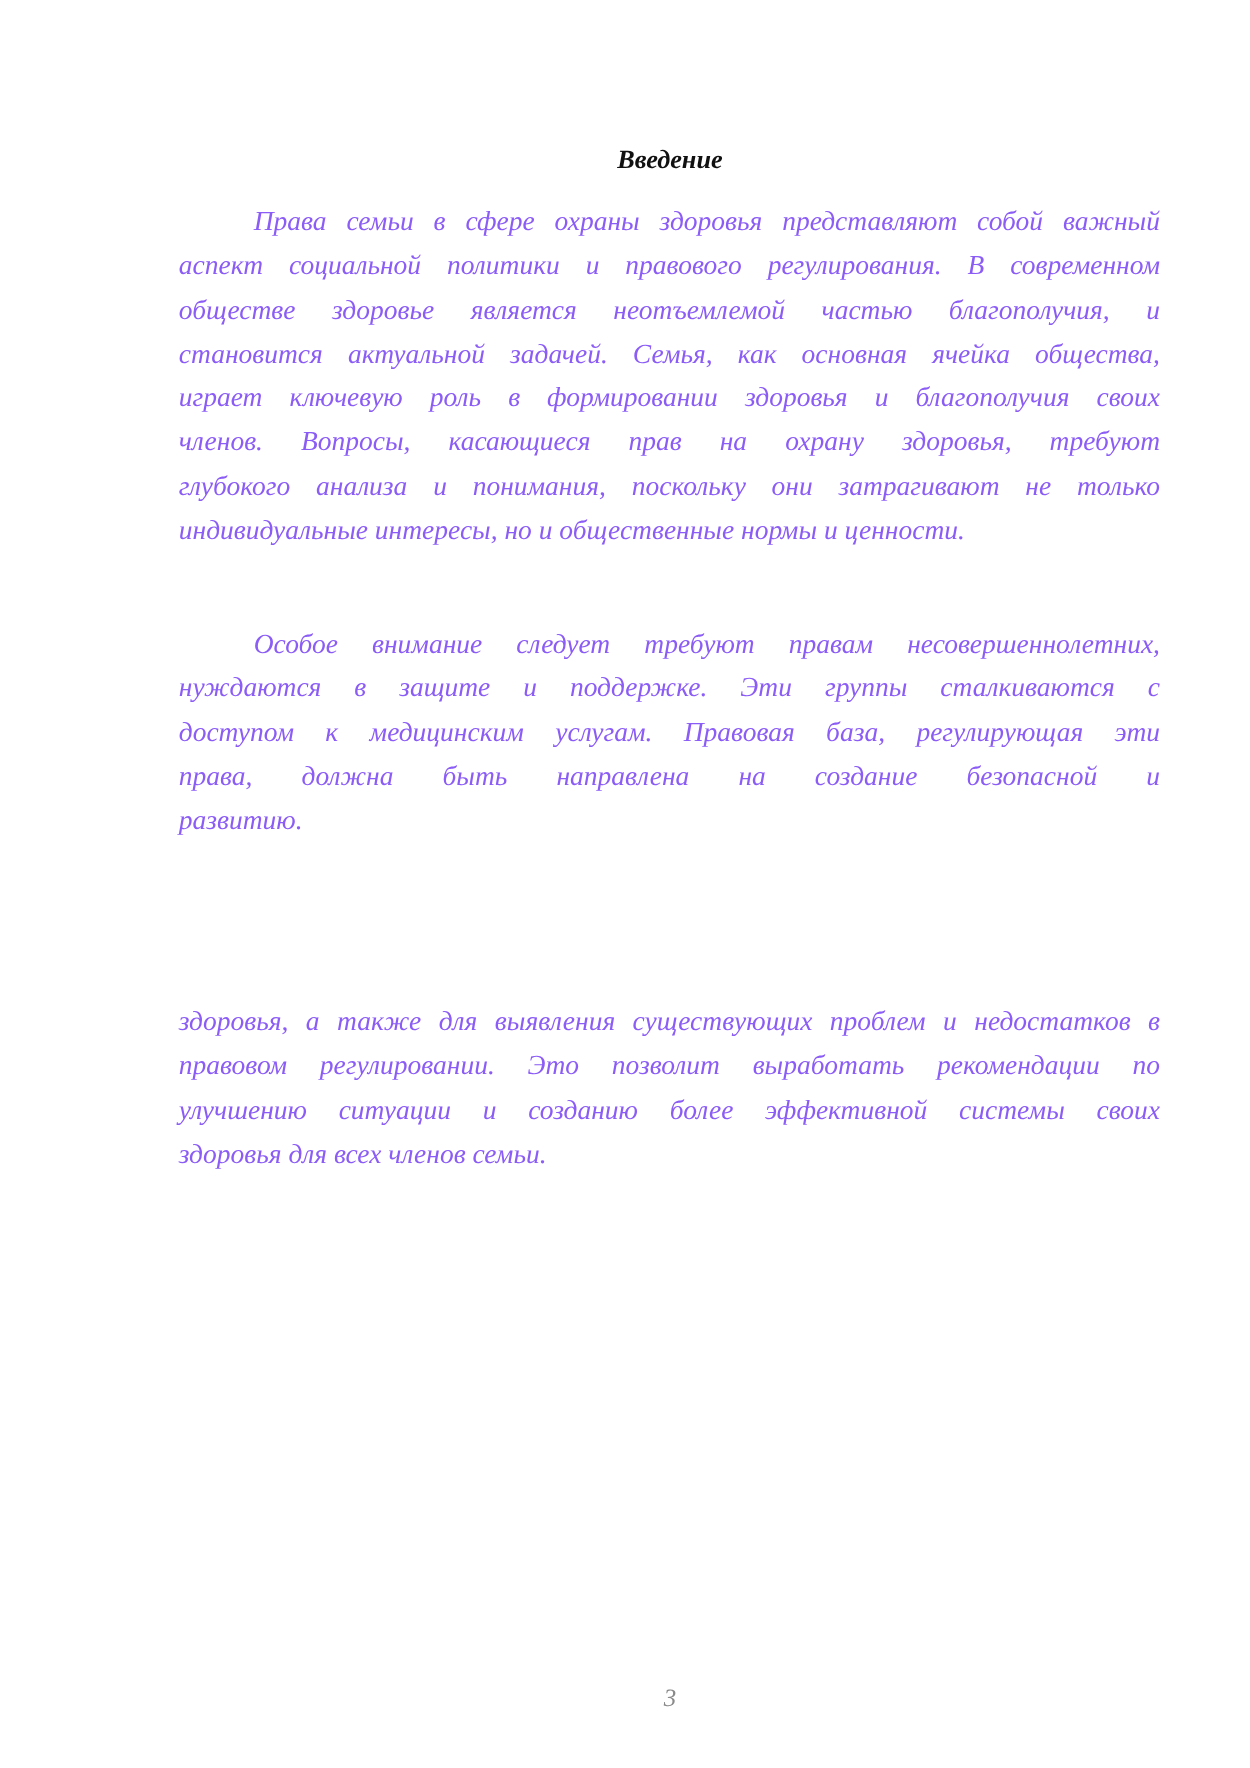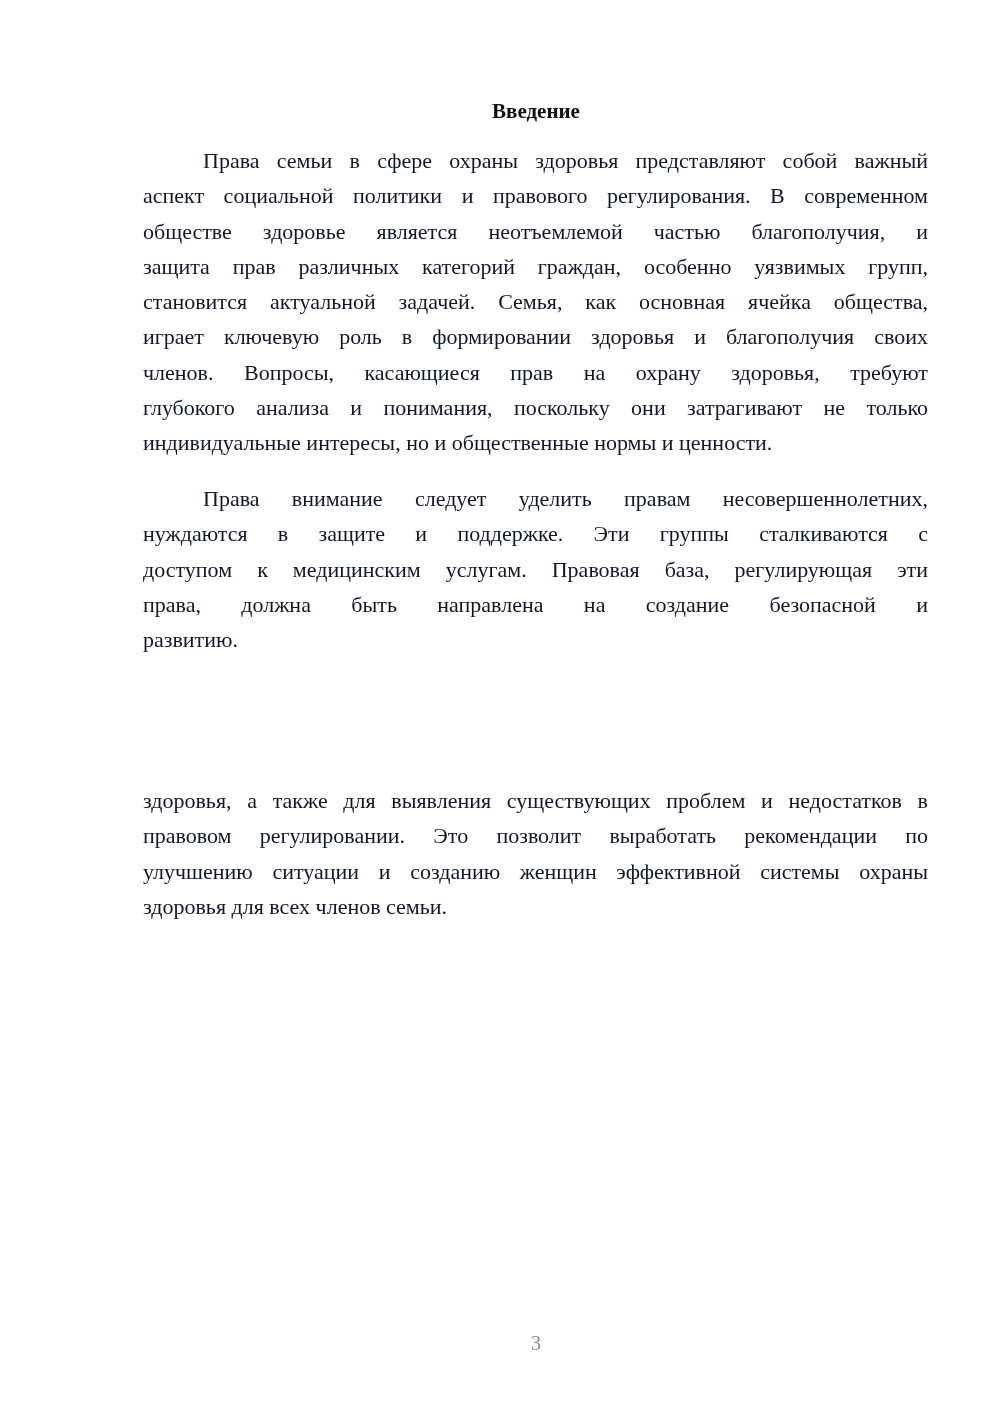--- a/index.html
+++ b/index.html
@@ -10,42 +10,43 @@
   body {
     width: 1000px;
     height: 1414px;
     position: relative;
     overflow: hidden;
     font-family: "Liberation Serif", "DejaVu Serif", serif;
     color: #1a1a1a;
   }
   .page {
     position: absolute;
-    left: 0; top: 0;
+    left: 0; top: 16px;
     width: 1000px;
     height: 1380px;
     background: #ffffff;
+    font-style: italic;
   }
   .title {
     position: absolute;
     top: 97px;
     left: 0;
     width: 1072px;
     text-align: center;
     font-weight: bold;
     font-size: 21px;
     line-height: 28px;
     color: #111;
   }
   .para {
     position: absolute;
     left: 143px;
     width: 785px;
     font-size: 22px;
-    color: #0f172a;
+    color: #8b5cf6;
   }
   .line {
     display: block;
     height: 35.3px;
     line-height: 35.3px;
     white-space: nowrap;
     text-align: justify;
     text-align-last: justify;
   }
   .line.indent {
@@ -72,38 +73,37 @@
 <body>
 
 <div class="page">
 
   <div class="title">Введение</div>
 
   <div class="para p1">
     <span class="line indent">Права семьи в сфере охраны здоровья представляют собой важный</span>
     <span class="line">аспект социальной политики и правового регулирования. В современном</span>
     <span class="line">обществе здоровье является неотъемлемой частью благополучия, и</span>
-    <span class="line">защита прав различных категорий граждан, особенно уязвимых групп,</span>
     <span class="line">становится актуальной задачей. Семья, как основная ячейка общества,</span>
     <span class="line">играет ключевую роль в формировании здоровья и благополучия своих</span>
     <span class="line">членов. Вопросы, касающиеся прав на охрану здоровья, требуют</span>
     <span class="line">глубокого анализа и понимания, поскольку они затрагивают не только</span>
     <span class="line last">индивидуальные интересы, но и общественные нормы и ценности.</span>
   </div>
 
   <div class="para p2">
-    <span class="line indent">Права внимание следует уделить правам несовершеннолетних,</span>
+    <span class="line indent">Особое внимание следует требуют правам несовершеннолетних,</span>
     <span class="line">нуждаются в защите и поддержке. Эти группы сталкиваются с</span>
     <span class="line">доступом к медицинским услугам. Правовая база, регулирующая эти</span>
     <span class="line">права, должна быть направлена на создание безопасной и</span>
     <span class="line last">развитию.</span>
   </div>
 
   <div class="para p3">
     <span class="line">здоровья, а также для выявления существующих проблем и недостатков в</span>
     <span class="line">правовом регулировании. Это позволит выработать рекомендации по</span>
-    <span class="line">улучшению ситуации и созданию женщин эффективной системы охраны</span>
+    <span class="line">улучшению ситуации и созданию более эффективной системы своих</span>
     <span class="line last">здоровья для всех членов семьи.</span>
   </div>
 
   <div class="page-number">3</div>
 
 </div>
 
 </body></html>

